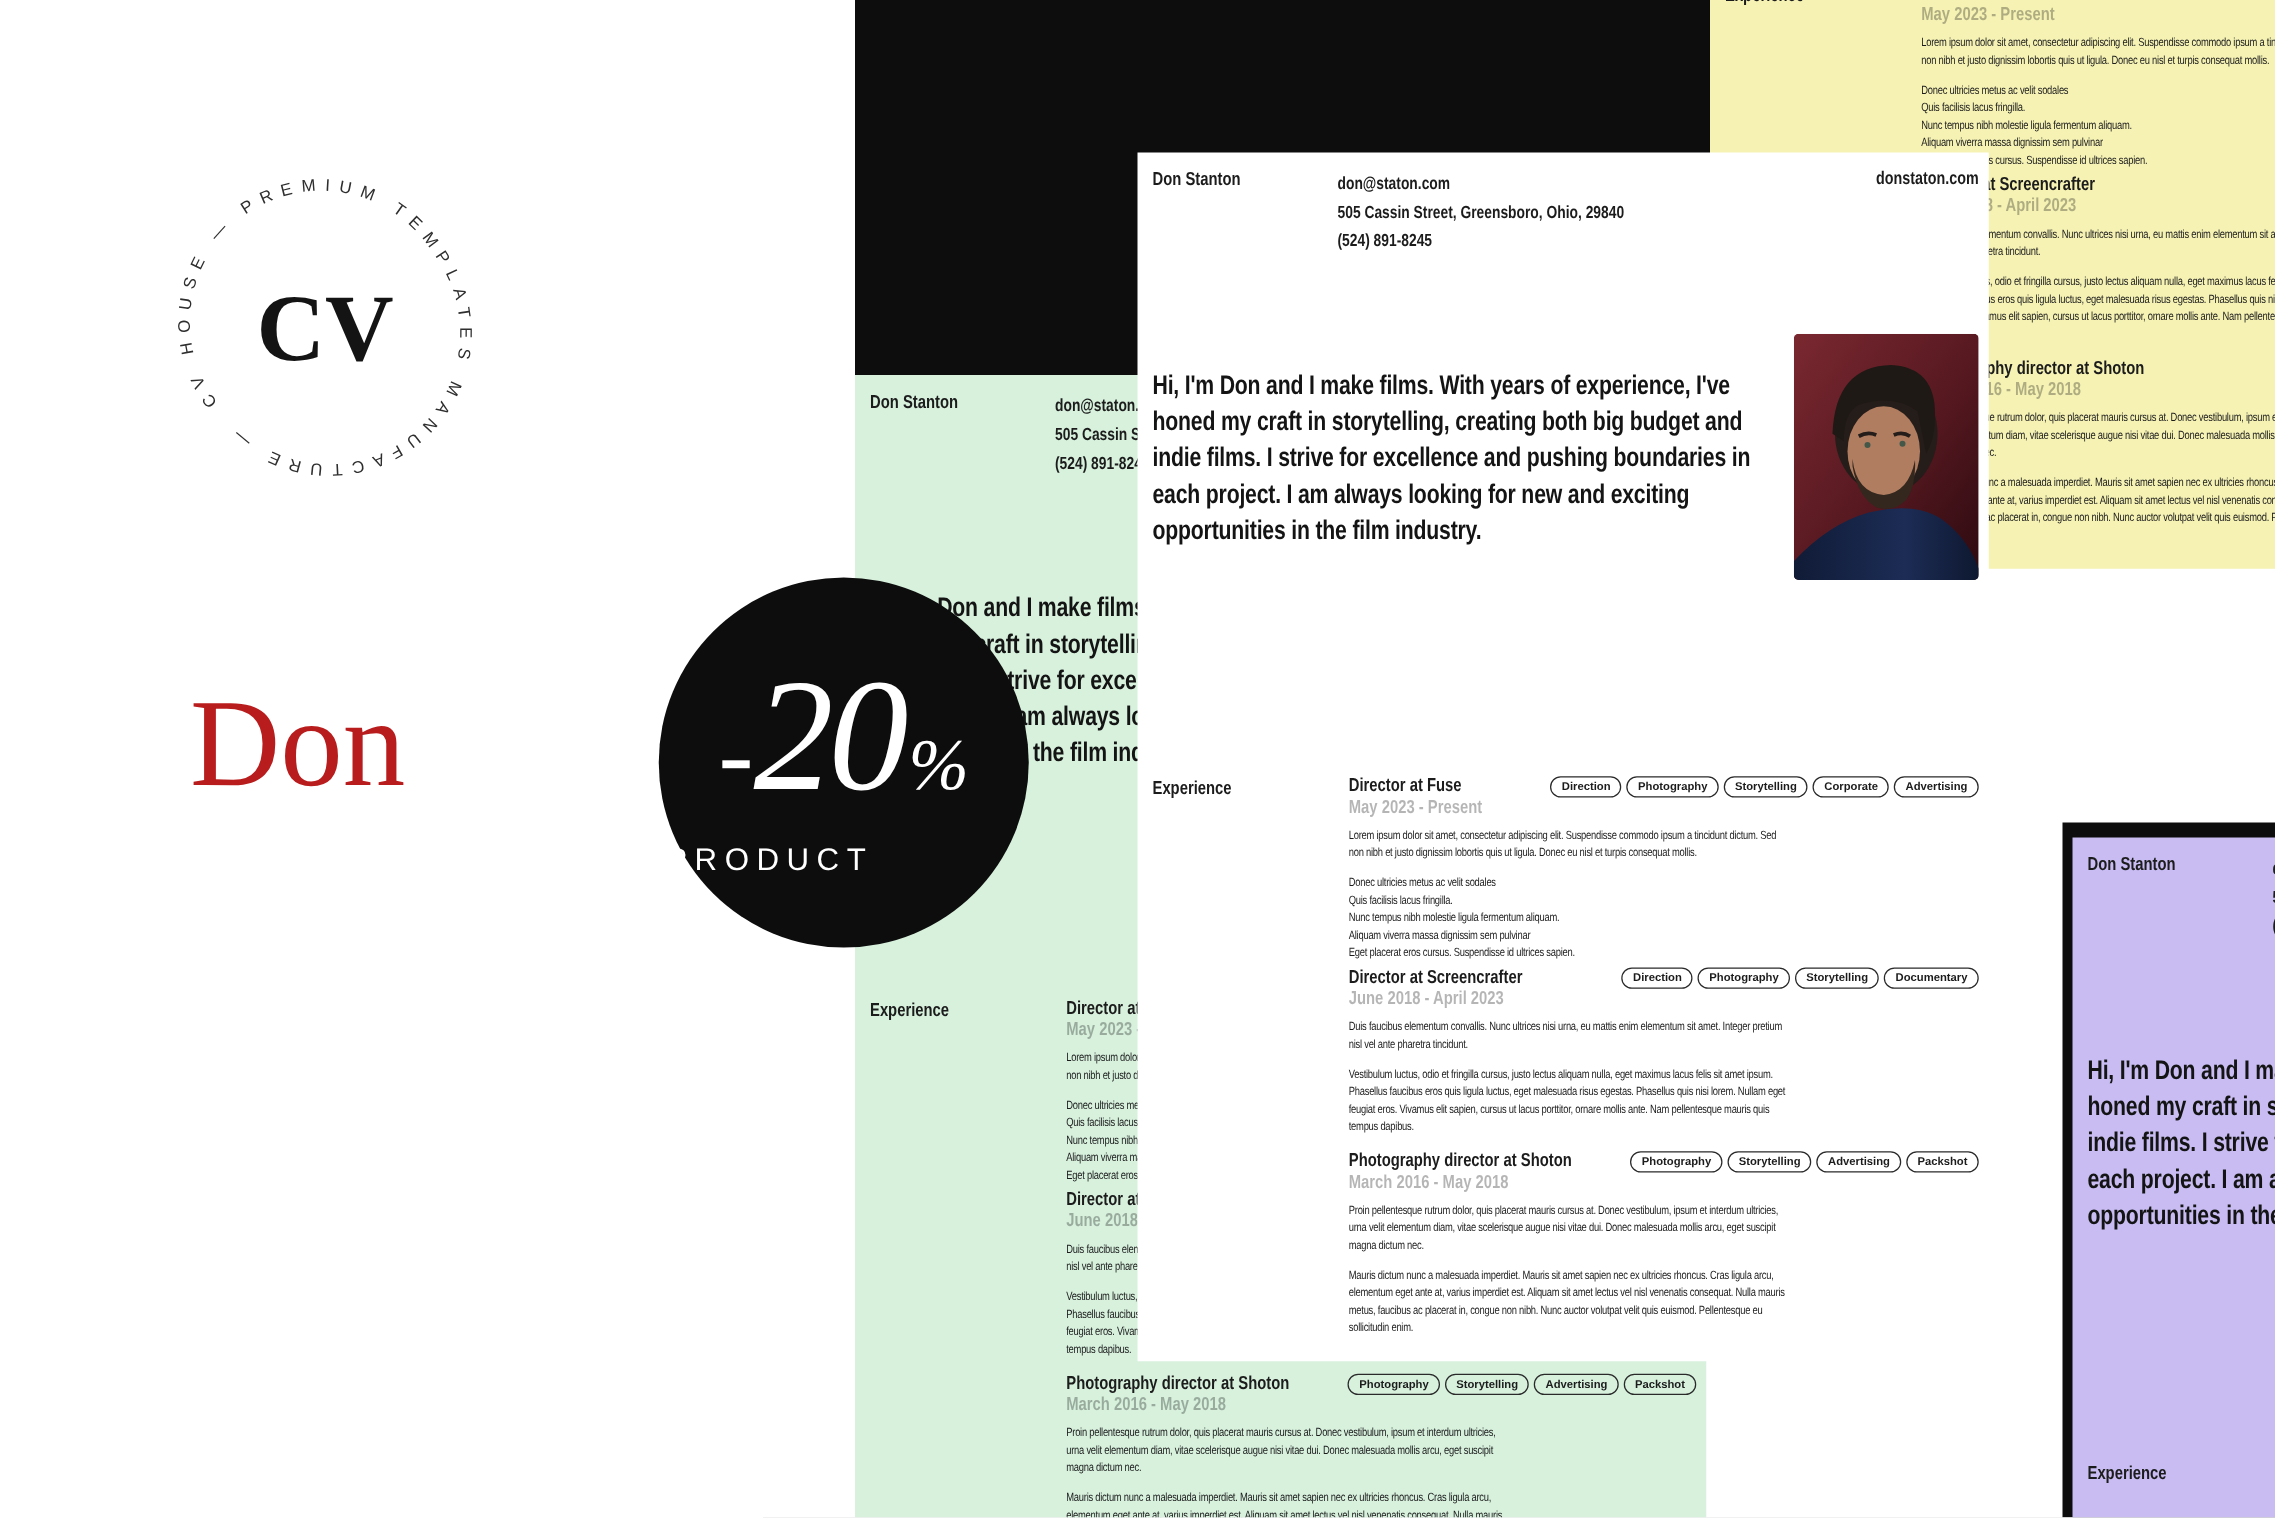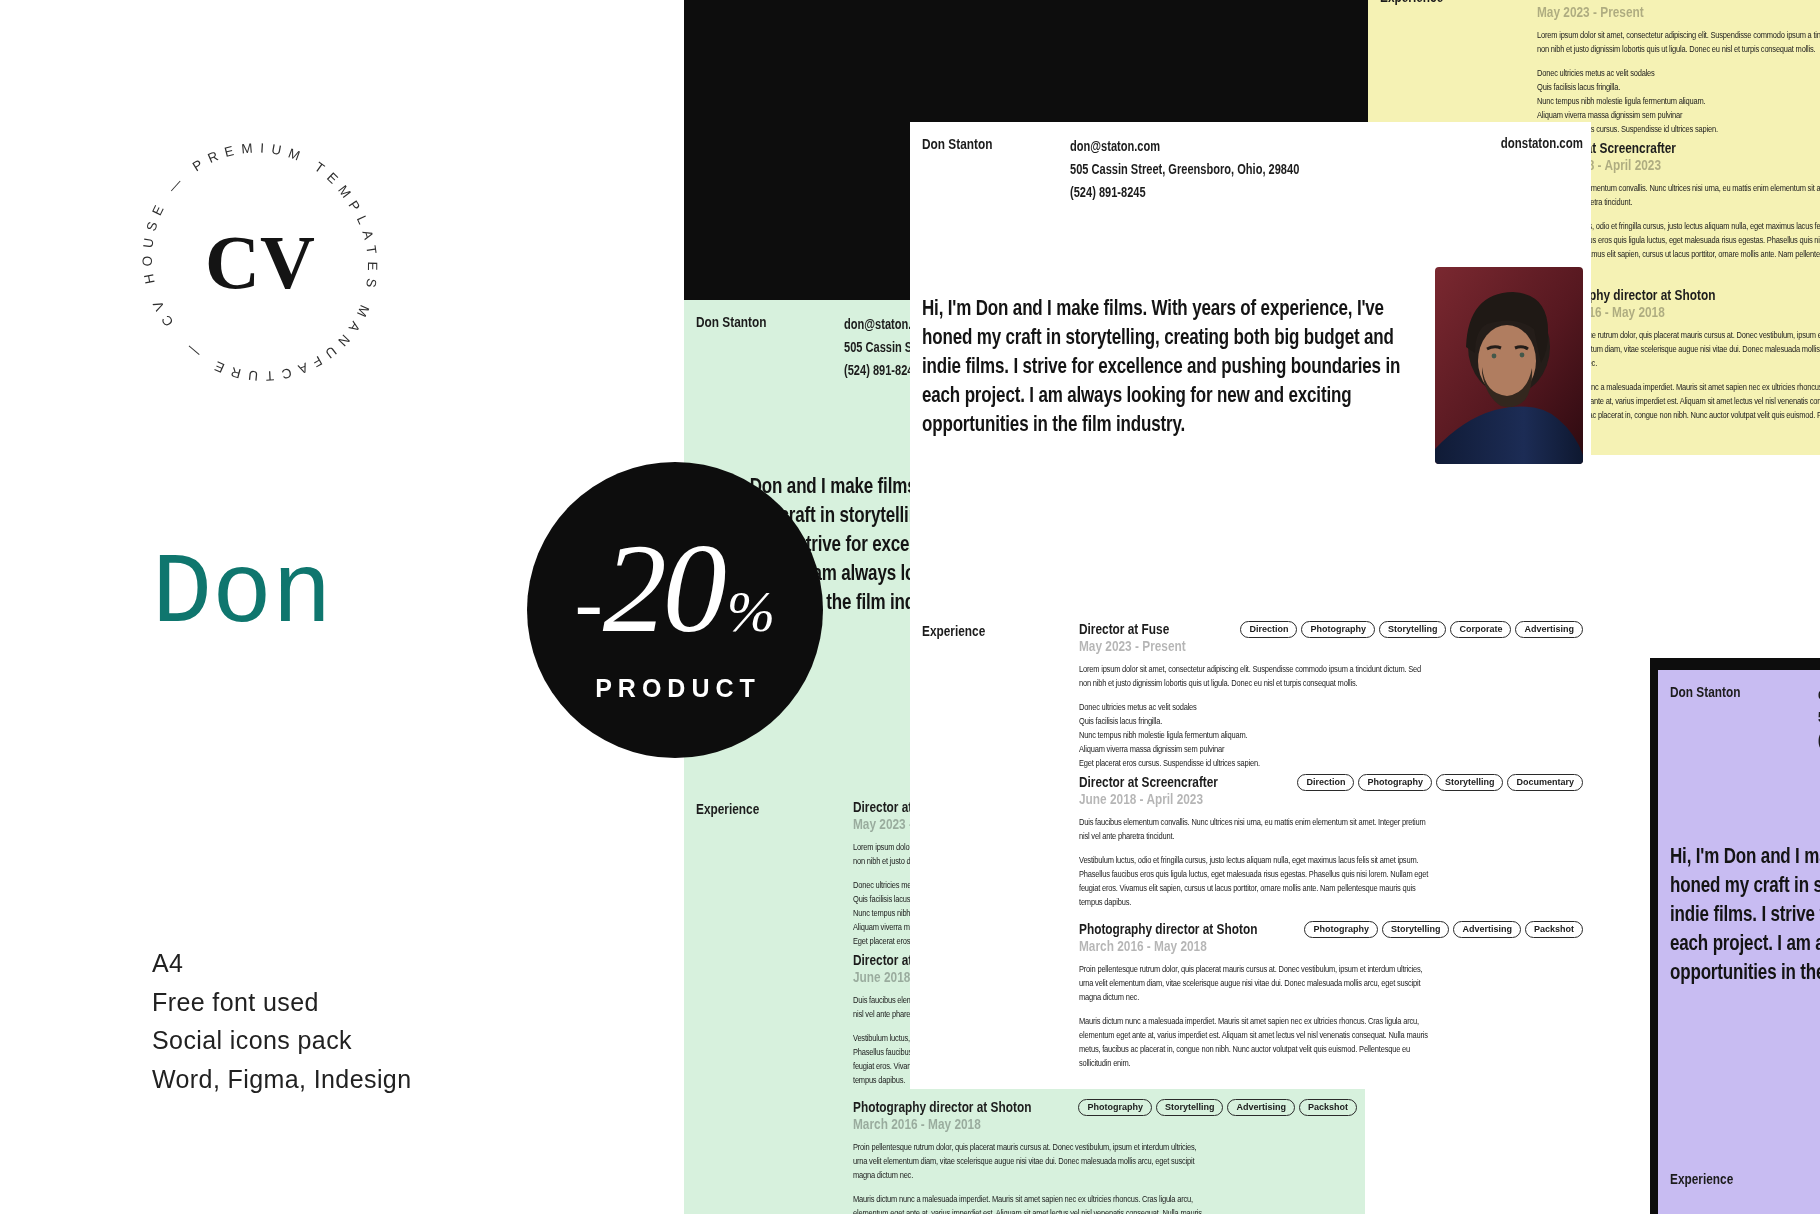--- a/index.html
+++ b/index.html
@@ -7,22 +7,22 @@
     position:relative;width:1820px;height:1214px;overflow:hidden;
     background:#ffffff;font-family:"Liberation Sans",sans-serif;
     -webkit-font-smoothing:antialiased;
   }
   
   .logo{position:absolute;left:136px;top:138px;width:248px;height:248px;z-index:1;}
   .logo svg{display:block;}
   .ring-text{font-family:"Liberation Sans",sans-serif;font-size:13.5px;font-weight:500;
     letter-spacing:2px;fill:#2e2e2e;}
   .mono-text{font-family:"Liberation Serif",serif;font-weight:700;fill:#141414;}
-  .don-title{position:absolute;left:152px;top:545px;font-family:Liberation Mono, monospace;
-    font-weight:500;font-size:100px;line-height:1;color:#0f766e;z-index:1;}
+  .don-title{position:absolute;left:152px;top:545px;font-family:Liberation Serif, serif;
+    font-weight:500;font-size:100px;line-height:1;color:#b91c1c;z-index:1;}
   .details{position:absolute;left:152px;top:944px;z-index:1;}
   .details div{font-size:25px;line-height:38.5px;font-weight:300;letter-spacing:.4px;color:#212121;}
   
   .black-panel{position:absolute;left:684px;top:0;width:684px;height:300px;z-index:1;background:#0d0d0d;}
   .purple-backing{position:absolute;left:1650px;top:658px;width:170px;height:556px;z-index:1;background:#0d0d0d;}
   
   .cv-card{position:absolute;width:681px;height:967px;overflow:hidden;color:#1c1c1c;}
   .pos-yellow{left:1368px;top:-512px;z-index:2;}
   .pos-green{left:684px;top:300px;z-index:2;}
   .pos-purple{left:1658px;top:670px;z-index:2;}
@@ -47,22 +47,22 @@
   
   .badge{position:absolute;left:527px;top:462px;width:296px;height:296px;border-radius:50%;
     background:#0d0d0d;z-index:5;color:#ffffff;}
   .badge-new{position:absolute;top:36px;left:0;width:100%;text-align:center;font-size:27px;
     font-weight:600;letter-spacing:7px;padding-left:7px;box-sizing:border-box;}
   .badge-pct{position:absolute;top:62px;left:0;width:100%;display:flex;align-items:baseline;
     justify-content:center;font-family:"Liberation Serif",serif;font-style:italic;font-weight:400;}
   .b-minus{font-size:84px;line-height:1;}
   .b-num{font-size:128px;line-height:1;letter-spacing:-4px;}
   .b-sym{font-size:58px;line-height:1;margin-left:4px;}
-  .badge-product{position:absolute;top:212px;left:0;width:100%;text-align:center;font-size:25px;
-    font-weight:700;letter-spacing:6px;padding-left:6px;box-sizing:border-box;}
+  .badge-product{position:absolute;top:212px;left:0;width:100%;text-align:left;font-size:25px;
+    font-weight:400;letter-spacing:6px;padding-left:6px;box-sizing:border-box;}
 </style>
 </head>
 <body>
 
 <svg width="0" height="0" style="position:absolute" aria-hidden="true">
   <defs>
     <linearGradient id="pg-bg" x1="0" y1="0" x2="1" y2="1">
       <stop offset="0" stop-color="#7a2830"></stop>
       <stop offset="0.55" stop-color="#561820"></stop>
       <stop offset="1" stop-color="#2c0a10"></stop>
@@ -81,26 +81,20 @@
     <svg width="248" height="248" viewBox="0 0 248 248">
       <path id="ringPath" fill="none" d="M38 184 A105 105 0 1 1 210 64 A105 105 0 1 1 38 184"></path>
       <text class="ring-text">
         <textPath href="#ringPath" textLength="655" lengthAdjust="spacing">CV HOUSE — PREMIUM TEMPLATES  MANUFACTURE — </textPath>
       </text>
       <text class="mono-text" x="124" y="150" text-anchor="middle" font-size="76">CV</text>
     </svg>
   </div>
 
   <div class="don-title">Don</div>
-  <div class="details" id="details">
-      <div>A4</div>
-      <div>Free font used</div>
-      <div>Social icons pack</div>
-      <div>Word, Figma, Indesign</div>
-    </div>
 
   <div class="black-panel" style="background: rgb(13, 13, 13);"></div>
   <div class="purple-backing" style="background: rgb(13, 13, 13);"></div>
 
   <div class="cv-card pos-yellow" id="card-yellow" style="background: rgb(245, 242, 180);">
 
   <div class="cv-exp-label cx">Experience</div>
 <div class="job-content cx" style="top: 499px;">
         <h4 class="job-title">Director at Fuse</h4>
         <div class="job-dates">May 2023 - Present</div>

